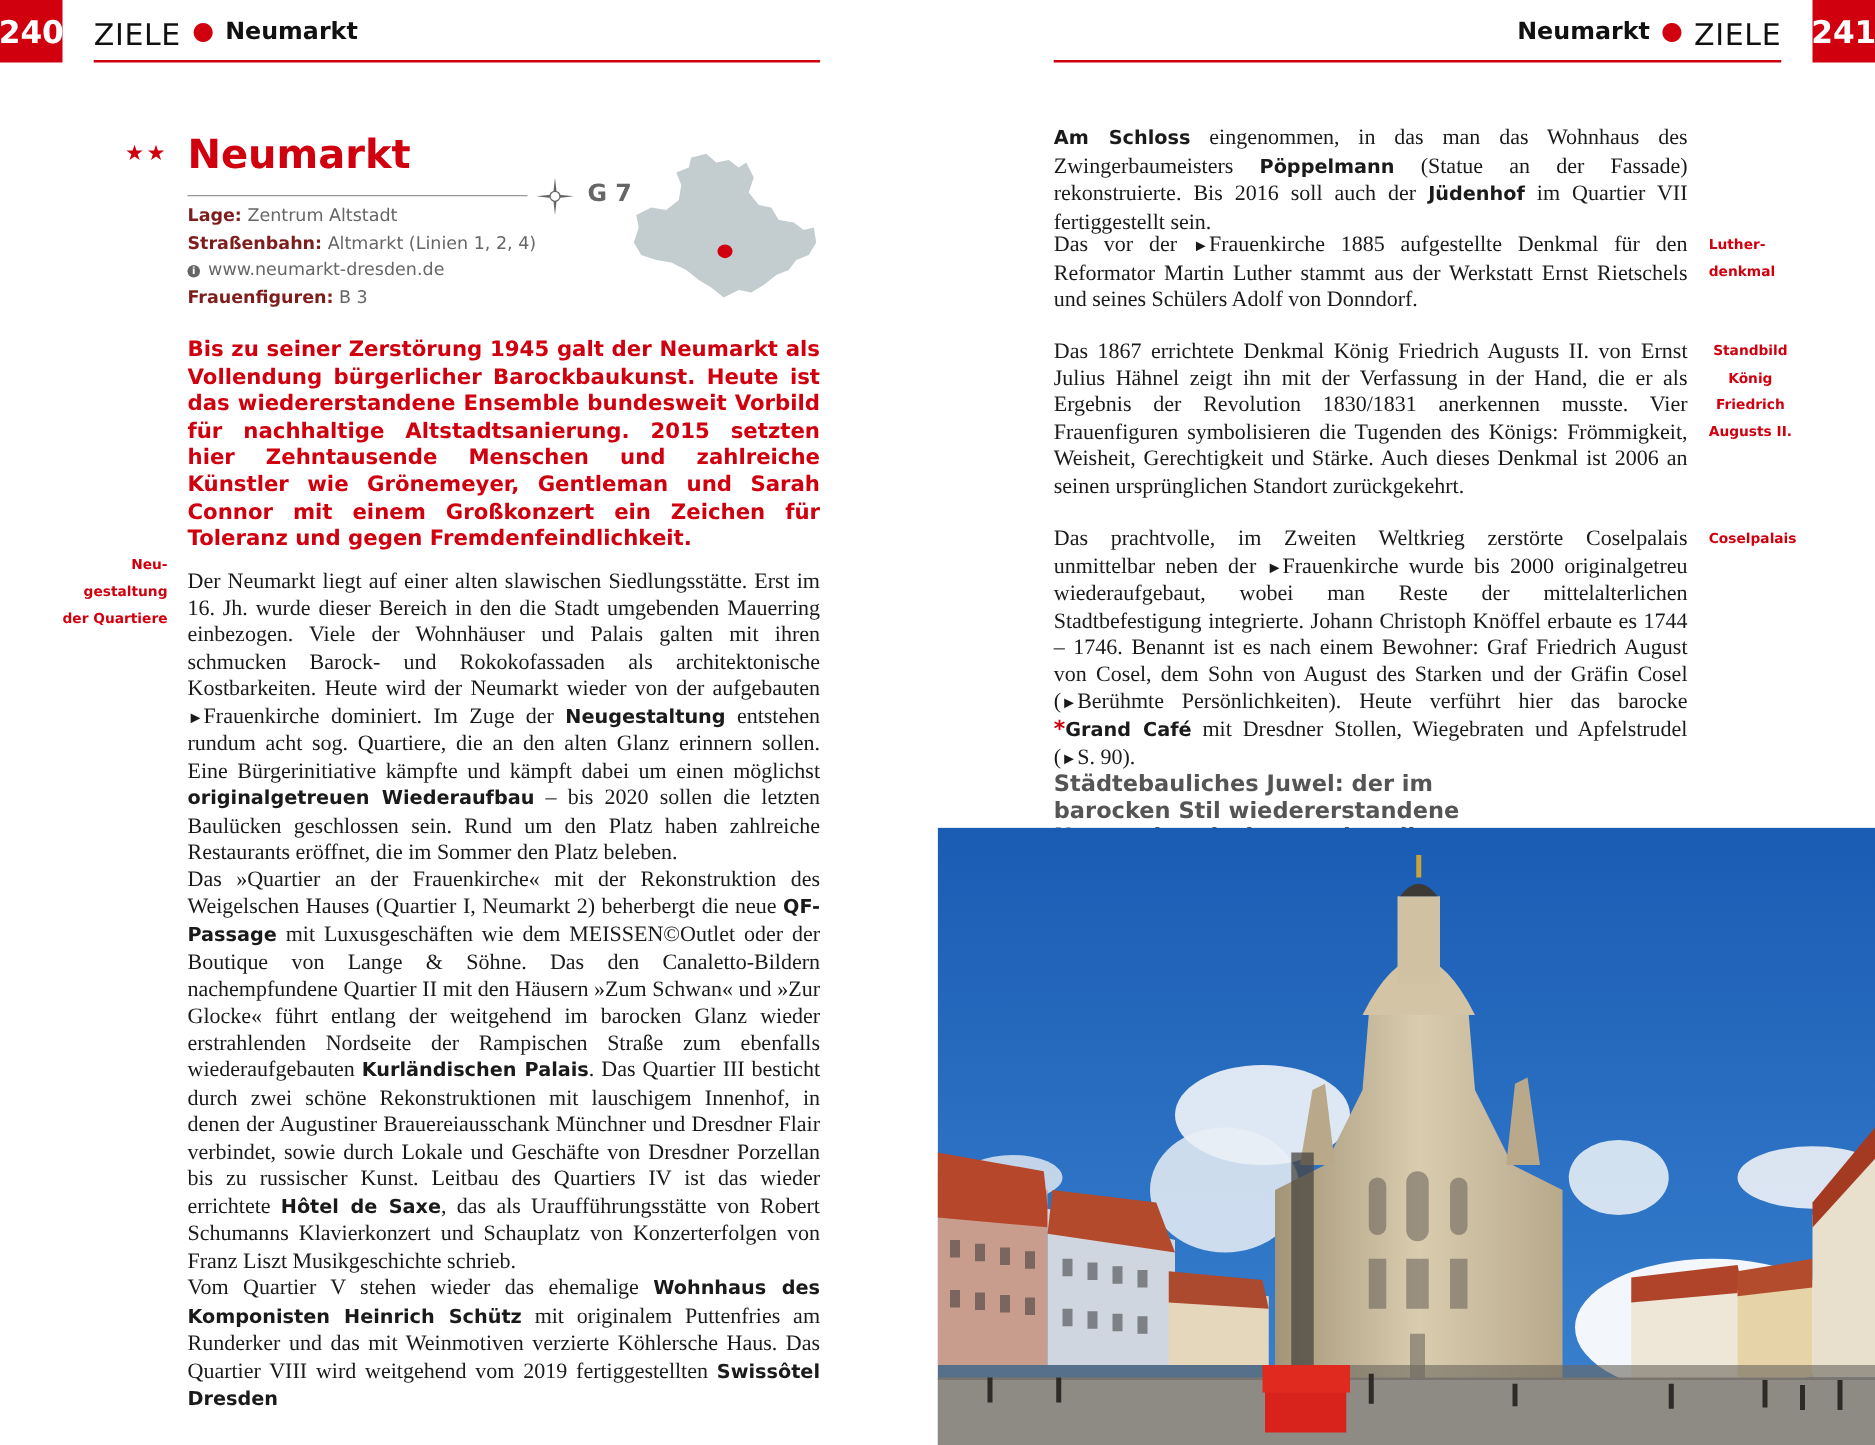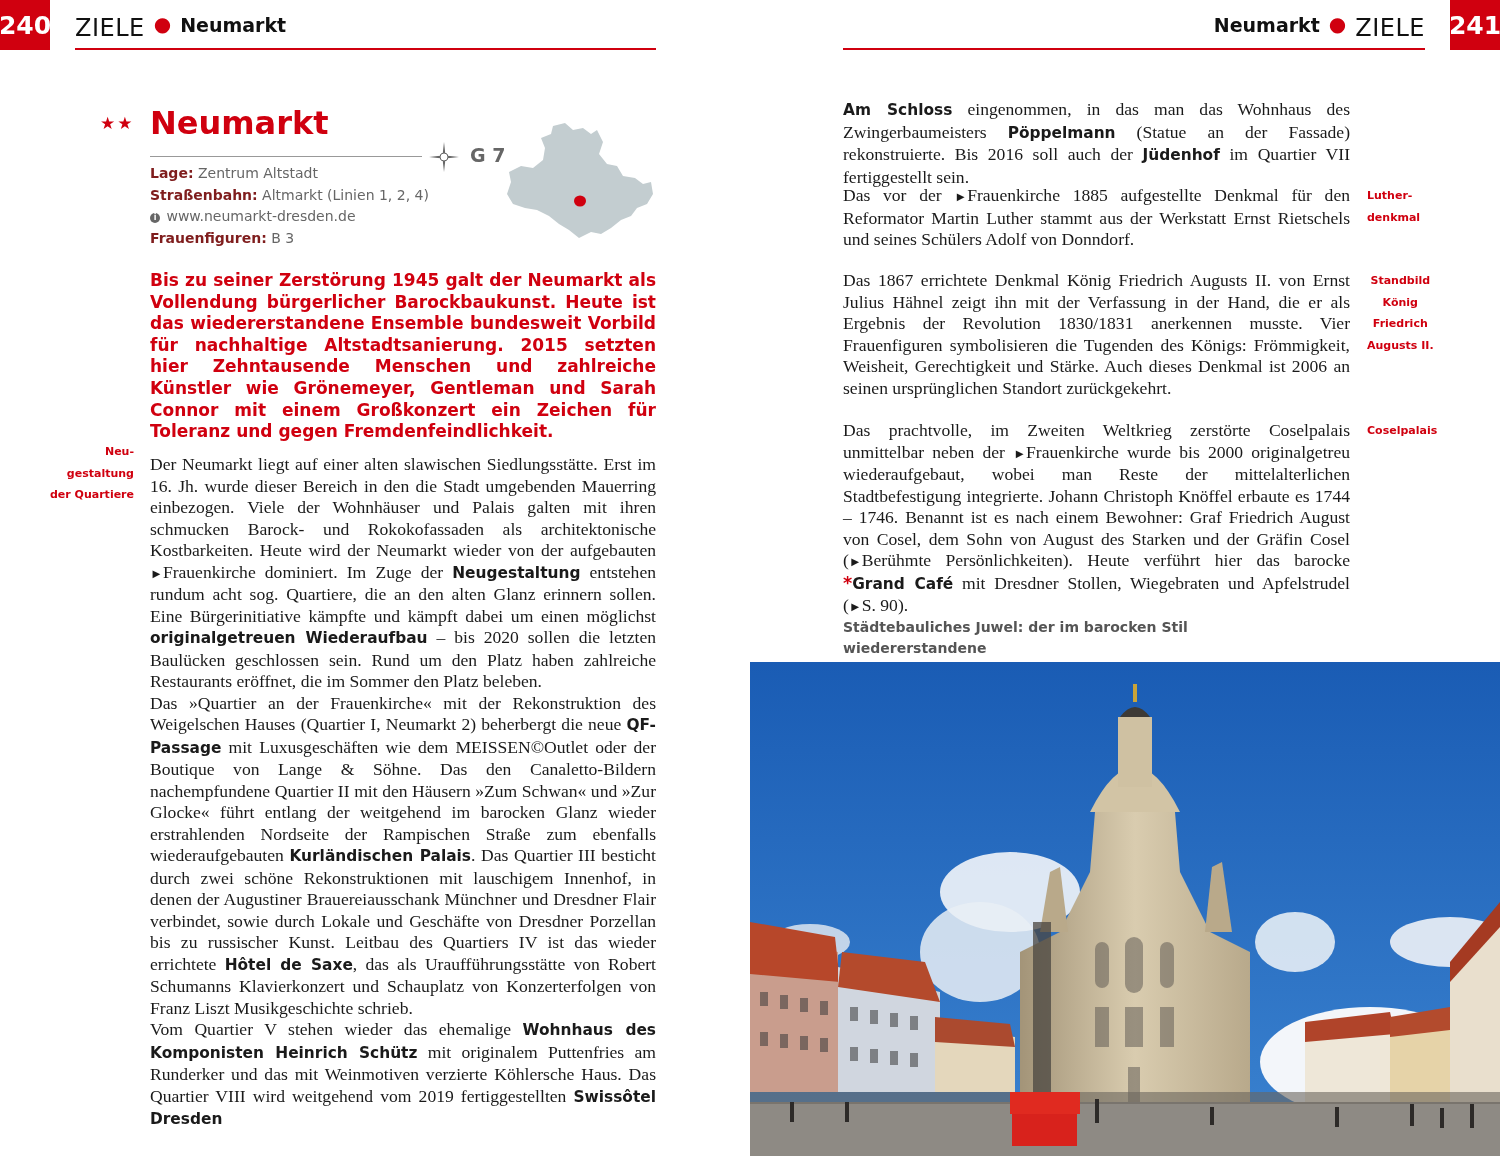--- a/index.html
+++ b/index.html
@@ -55,21 +55,21 @@
   }
   .body.left { left: 150px; top: 454px; width: 506px; }
   .body.right { left: 843px; width: 507px; }
   .body p { margin: 0; }
   .body b { font-family: "DejaVu Sans", sans-serif; font-weight: bold; font-size: 15.4px; }
   .body .arrow { font-size: 13px; }
   .body .star { color: #d0000f; font-family: "DejaVu Sans", sans-serif; font-weight: bold; }
 
   .caption {
     position: absolute; left: 843px; top: 617px; width: 400px;
-    font-family: "DejaVu Sans", sans-serif; font-weight: bold; font-size: 14px; line-height: 21px; color: #555;
+    font-family: "DejaVu Sans", sans-serif; font-weight: bold; font-size: 18px; line-height: 21px; color: #555;
   }
 
   .photo { position: absolute; left: 750px; top: 662px; width: 750px; height: 494px; overflow: hidden; }
 </style>
 </head>
 <body>
 
 <div class="pagenum left">240</div>
 <div class="runhead left">
   <span class="sect">ZIELE</span>

